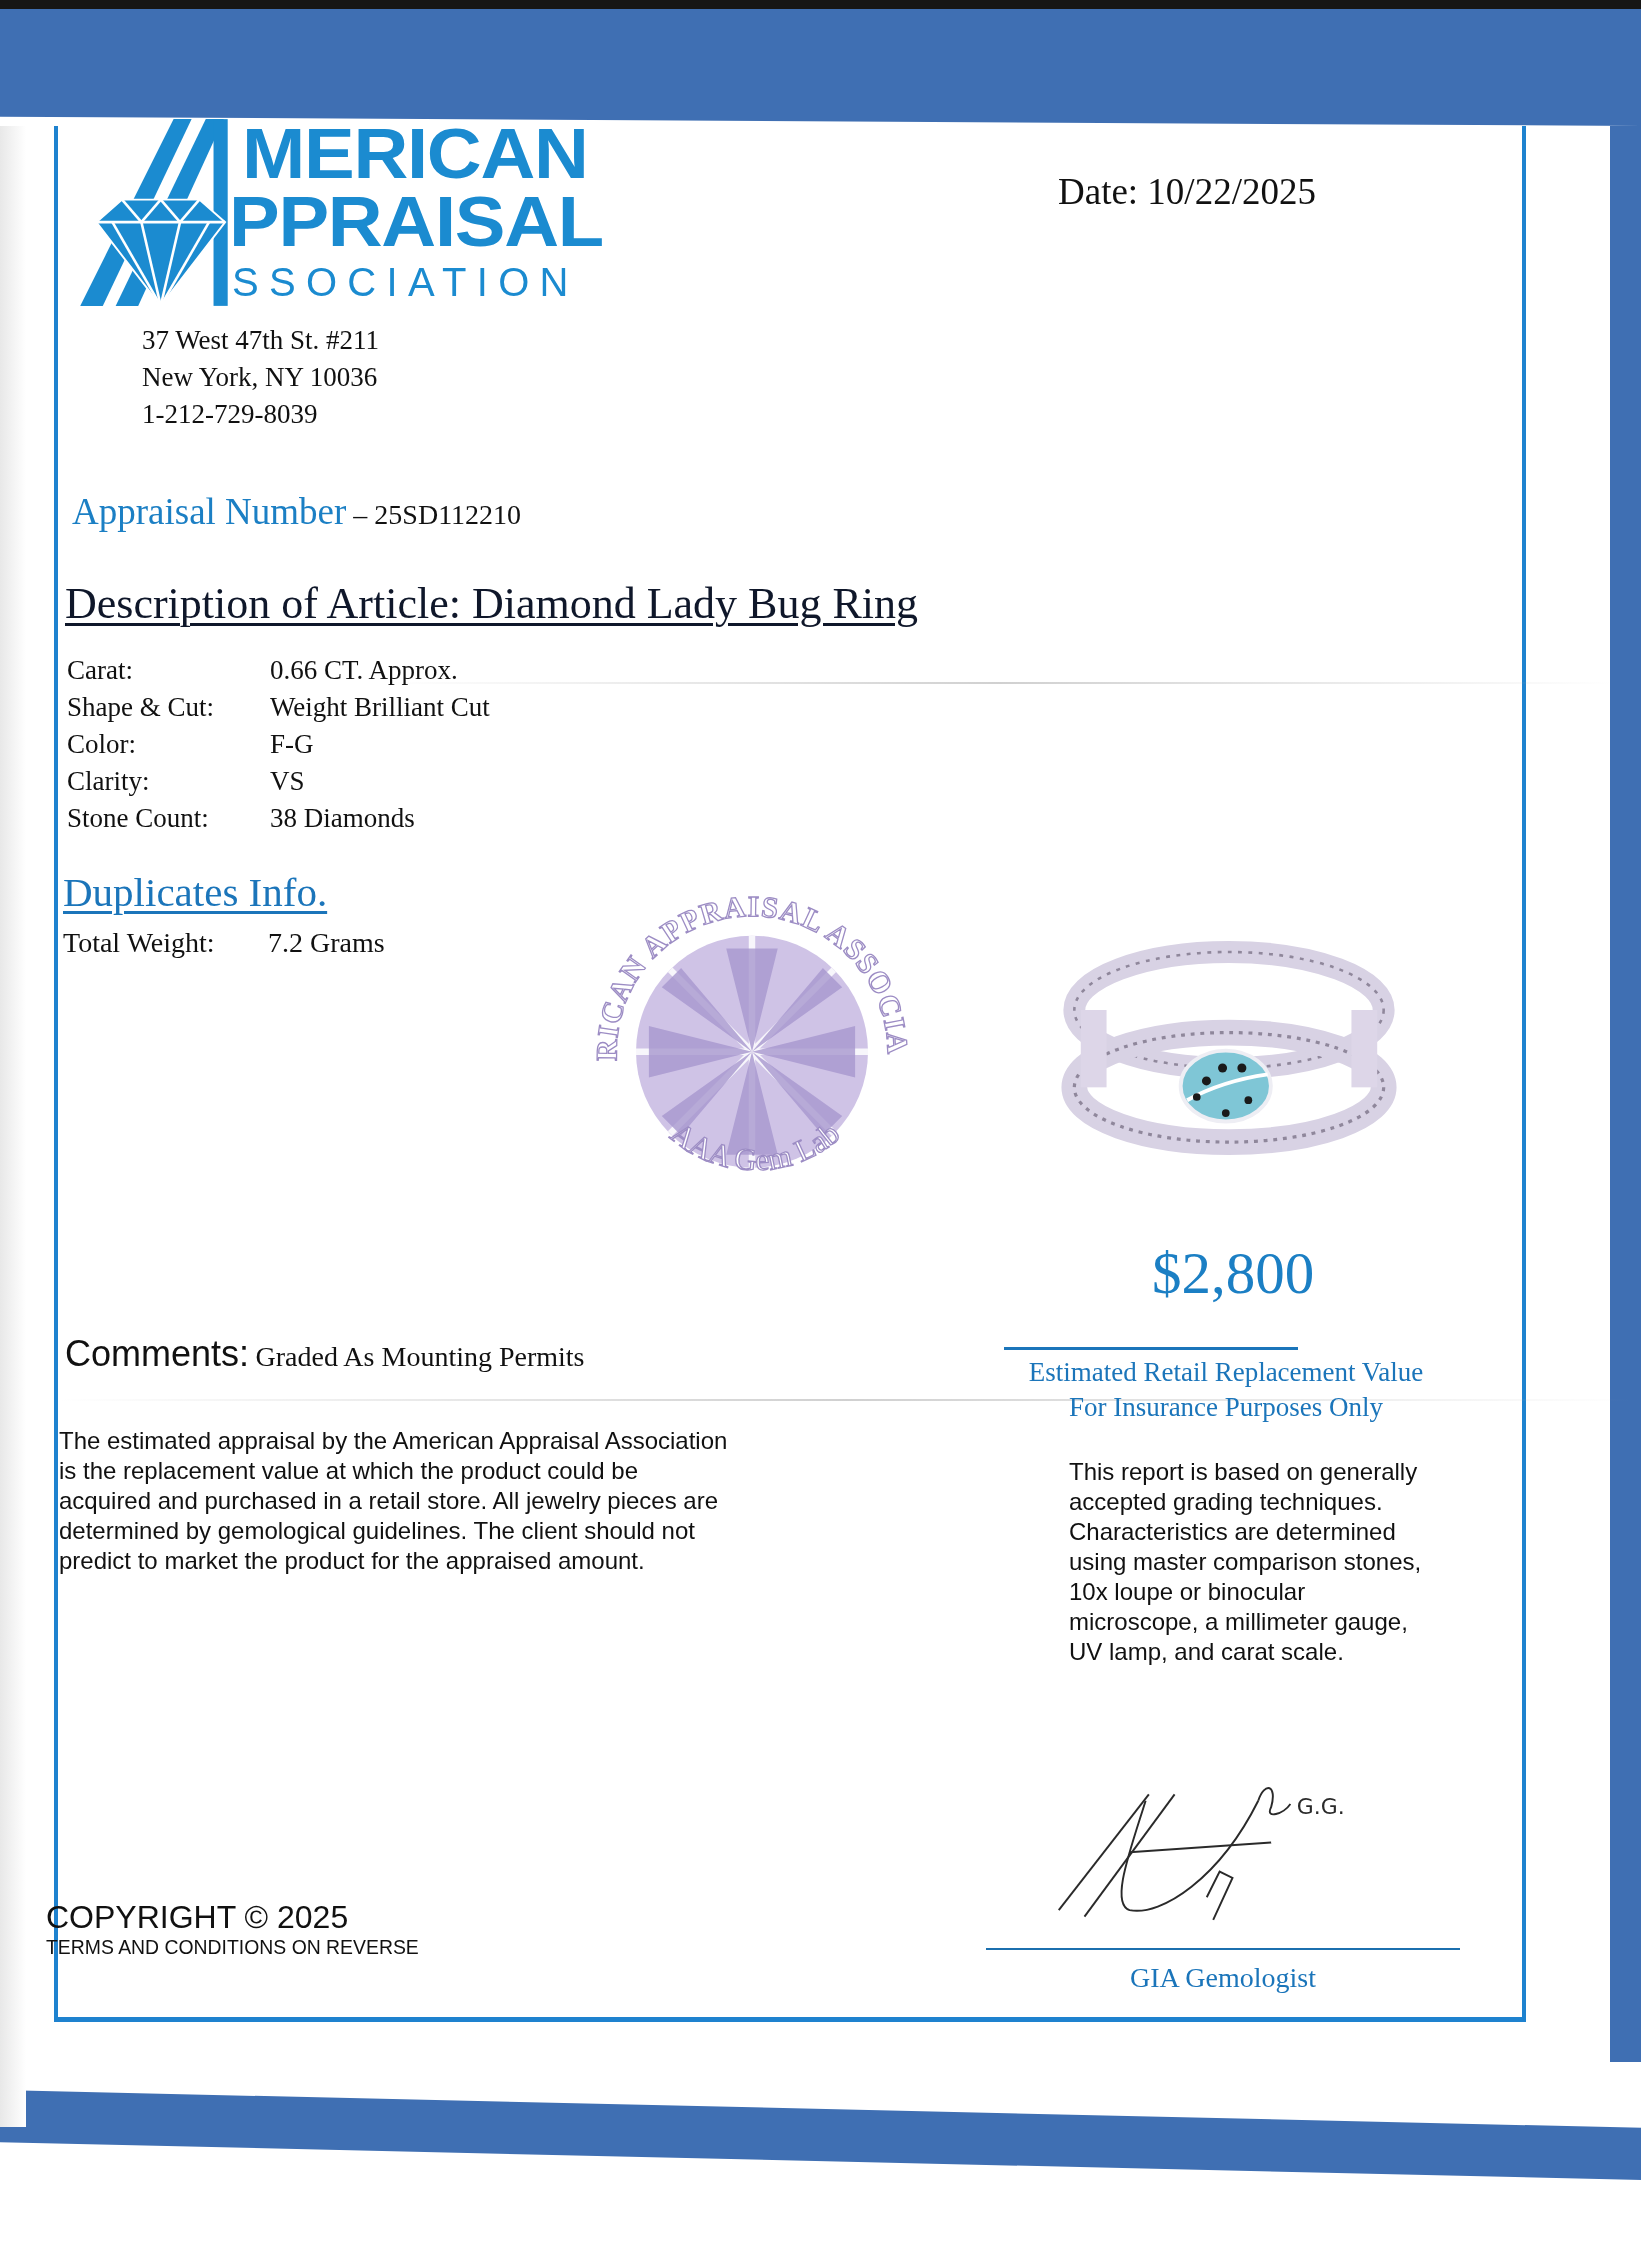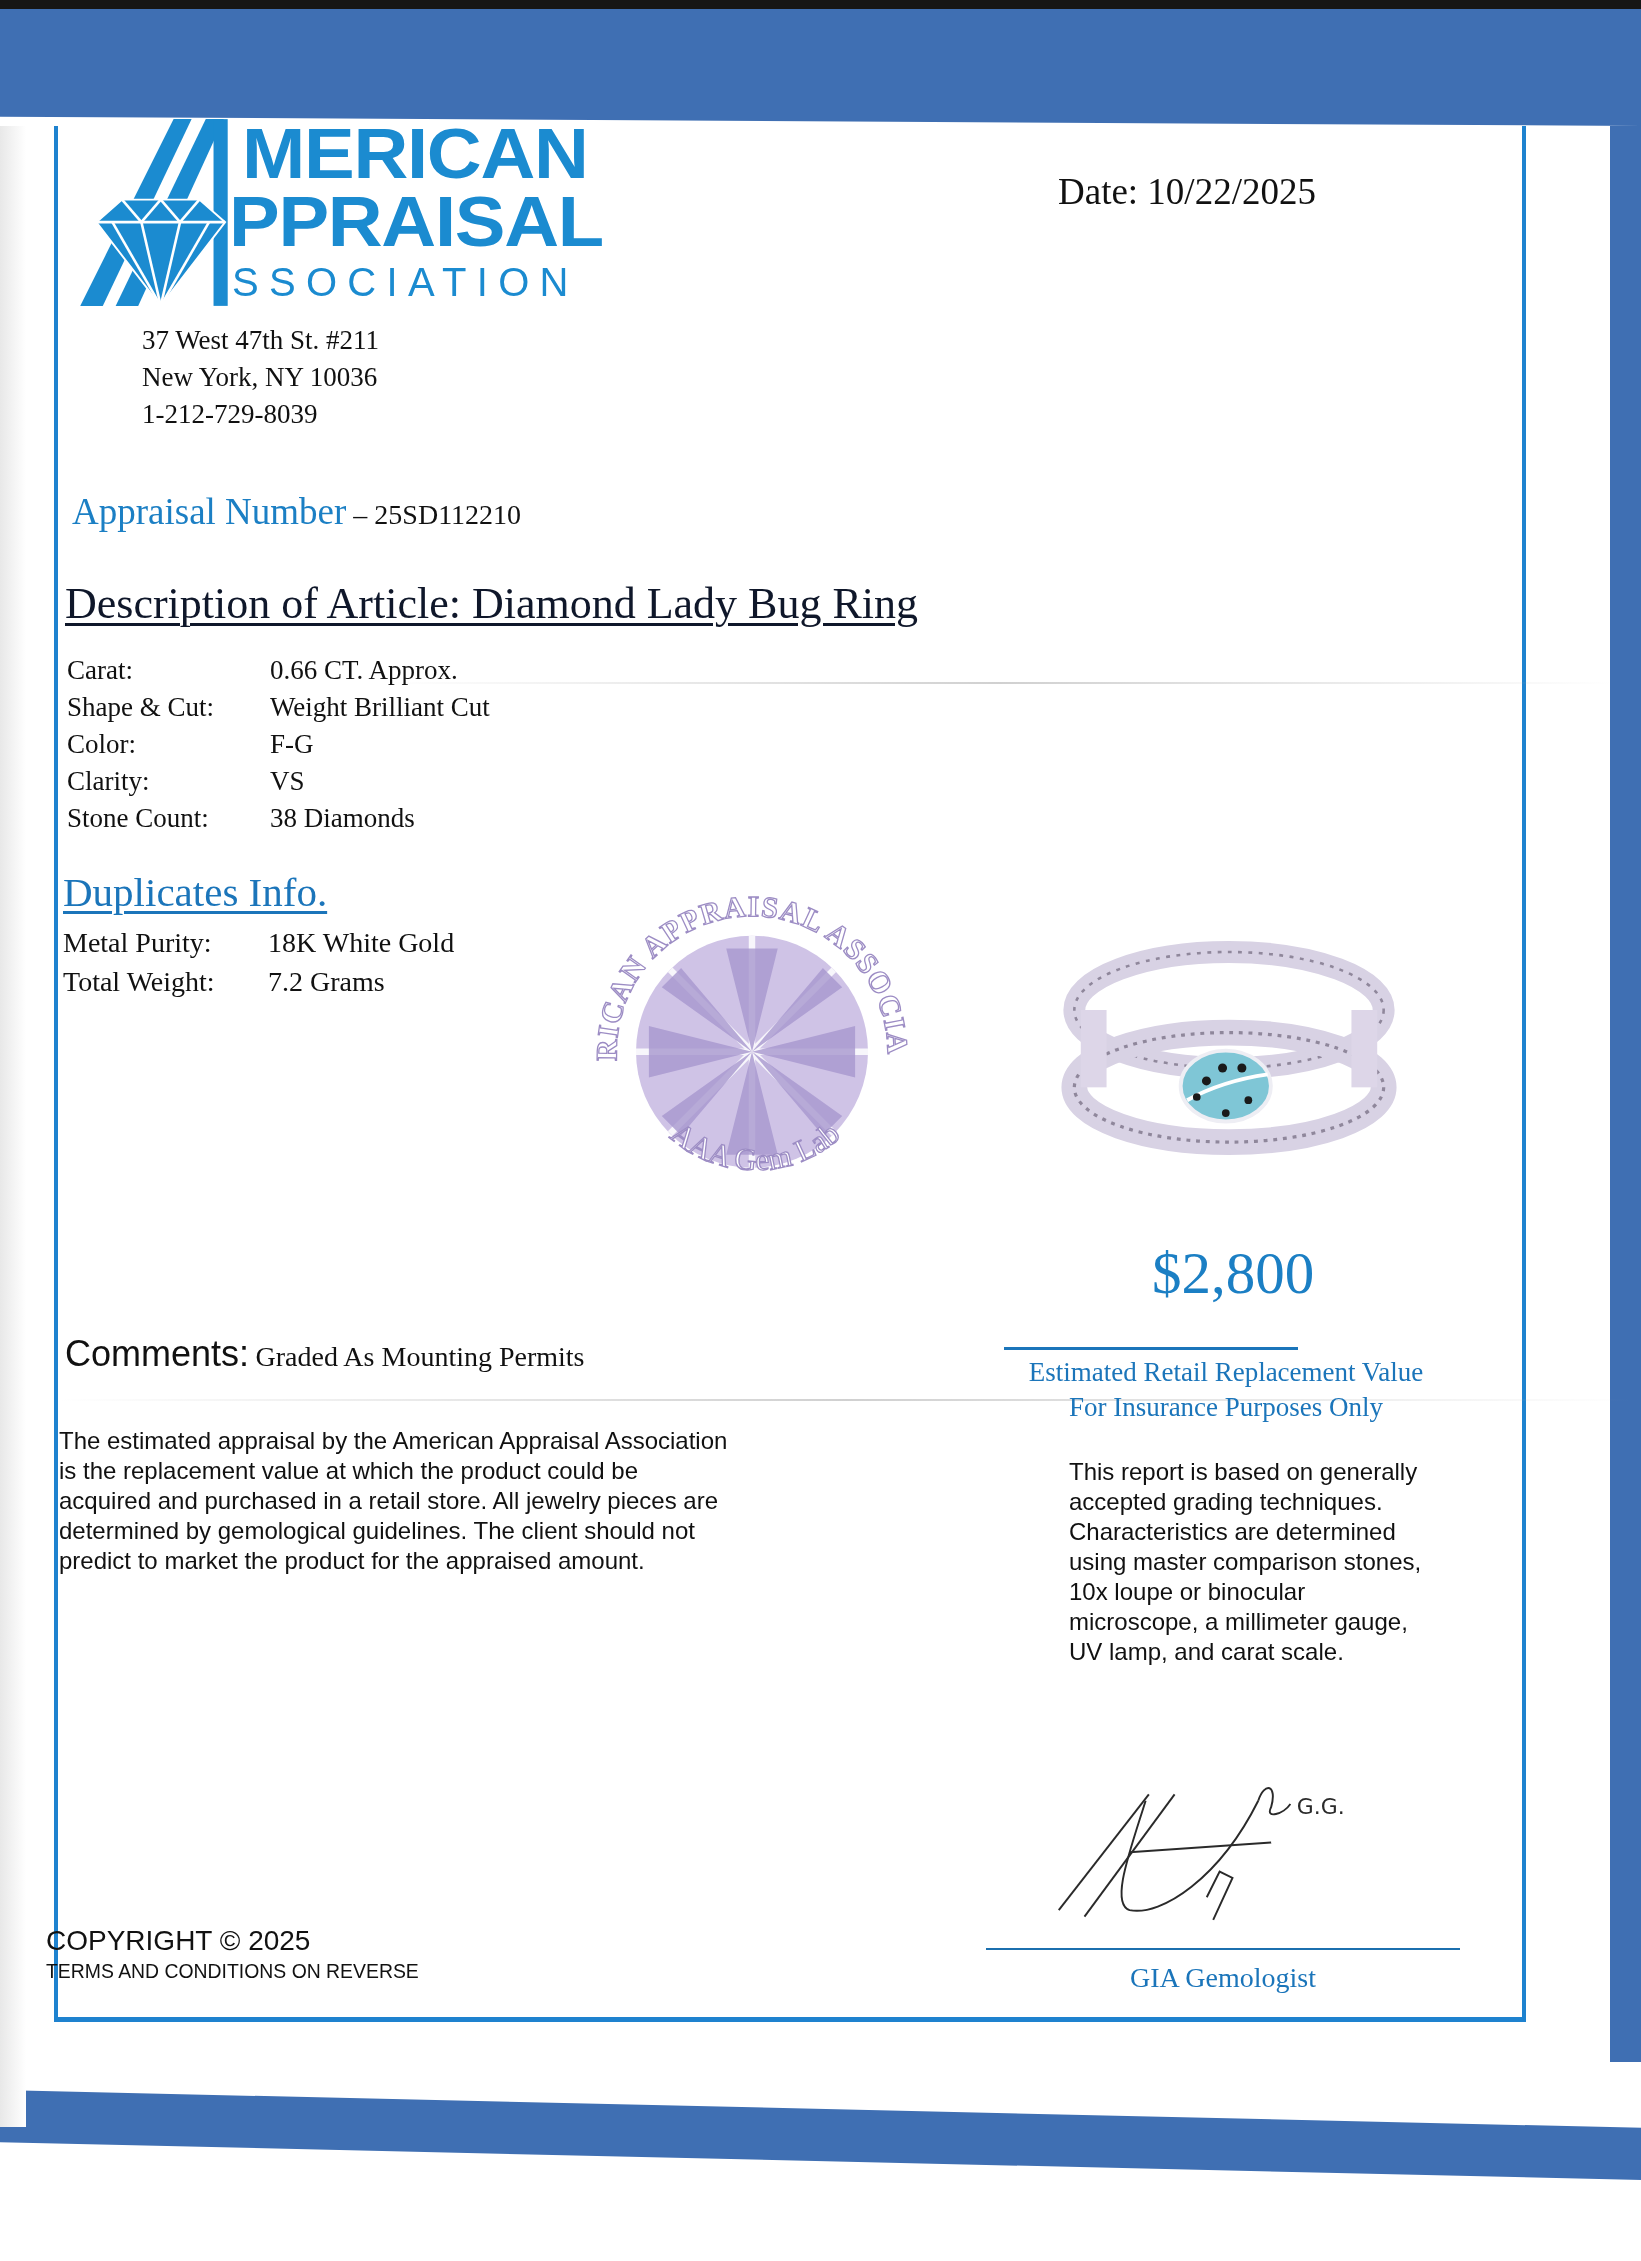--- a/index.html
+++ b/index.html
@@ -58,21 +58,21 @@
 
     .disclaimer { position: absolute; left: 59px; top: 1426px; width: 671px; font-family: "Liberation Sans", "DejaVu Sans", sans-serif; font-size: 24px; line-height: 30px; color: #111; }
 
     .method { position: absolute; left: 1069px; top: 1457px; width: 361px; font-family: "Liberation Sans", "DejaVu Sans", sans-serif; font-size: 24px; line-height: 30px; color: #111; }
 
     .signature { position: absolute; left: 1052px; top: 1775px; width: 361px; height: 148px; }
     .sig-rule { position: absolute; left: 986px; top: 1948px; width: 474px; height: 1.9px; background: #1b6fae; }
     .sig-title { position: absolute; left: 986px; top: 1962px; width: 474px; text-align: center; font-size: 28px; color: #1b75ba; }
 
     .copyright { position: absolute; left: 46px; top: 1900px; font-family: "Liberation Sans", "DejaVu Sans", sans-serif; color: #111; }
-    .copyright .c1 { font-size: 28px; line-height: 34px; margin-top: 24px; }
+    .copyright .c1 { font-size: 32px; line-height: 34px; }
     .copyright .c2 { font-size: 19.4px; line-height: 26px; }
     .security { display: flex; align-items: center; margin-top: 9px; font-size: 22px; }
     .lock { width: 15.5px; height: 26px; position: relative; margin-right: 7.7px; }
     .lock .shackle { position: absolute; left: 1.9px; top: 0; width: 9px; height: 11.6px; border: 1.9px solid #b9a6d4; border-bottom: none; border-radius: 5.8px 5.8px 0 0; }
     .lock .body { position: absolute; left: 0; top: 11.6px; width: 15.5px; height: 14px; background: #ef8a3a; border-radius: 1.9px; }
 
     .crease { position: absolute; height: 1.9px; background: linear-gradient(to right, rgba(180,180,180,0), rgba(170,170,170,0.55), rgba(180,180,180,0)); }
   </style>
 </head>
 <body>
@@ -148,24 +148,20 @@
   </div>
   <div class="spec-row">
     <span class="spec-label">Stone Count:</span>
     <span>38 Diamonds</span>
   </div>
 </div>
 
 <div class="add-title">Duplicates Info.</div>
 <div class="add-table">
   <div class="add-row">
-    <span class="add-label">Metal Purity:</span>
-    <span>18K White Gold</span>
-  </div>
-  <div class="add-row">
     <span class="add-label">Total Weight:</span>
     <span>7.2 Grams</span>
   </div>
 </div>
 
 <svg class="seal" viewBox="0 0 540 570">
   <defs>
     <path id="arcTop" d="M 60,300 A 210,210 0 0 1 480,300"></path>
     <path id="arcBottom" d="M 150,440 A 200,200 0 0 0 400,440"></path>
   </defs>

